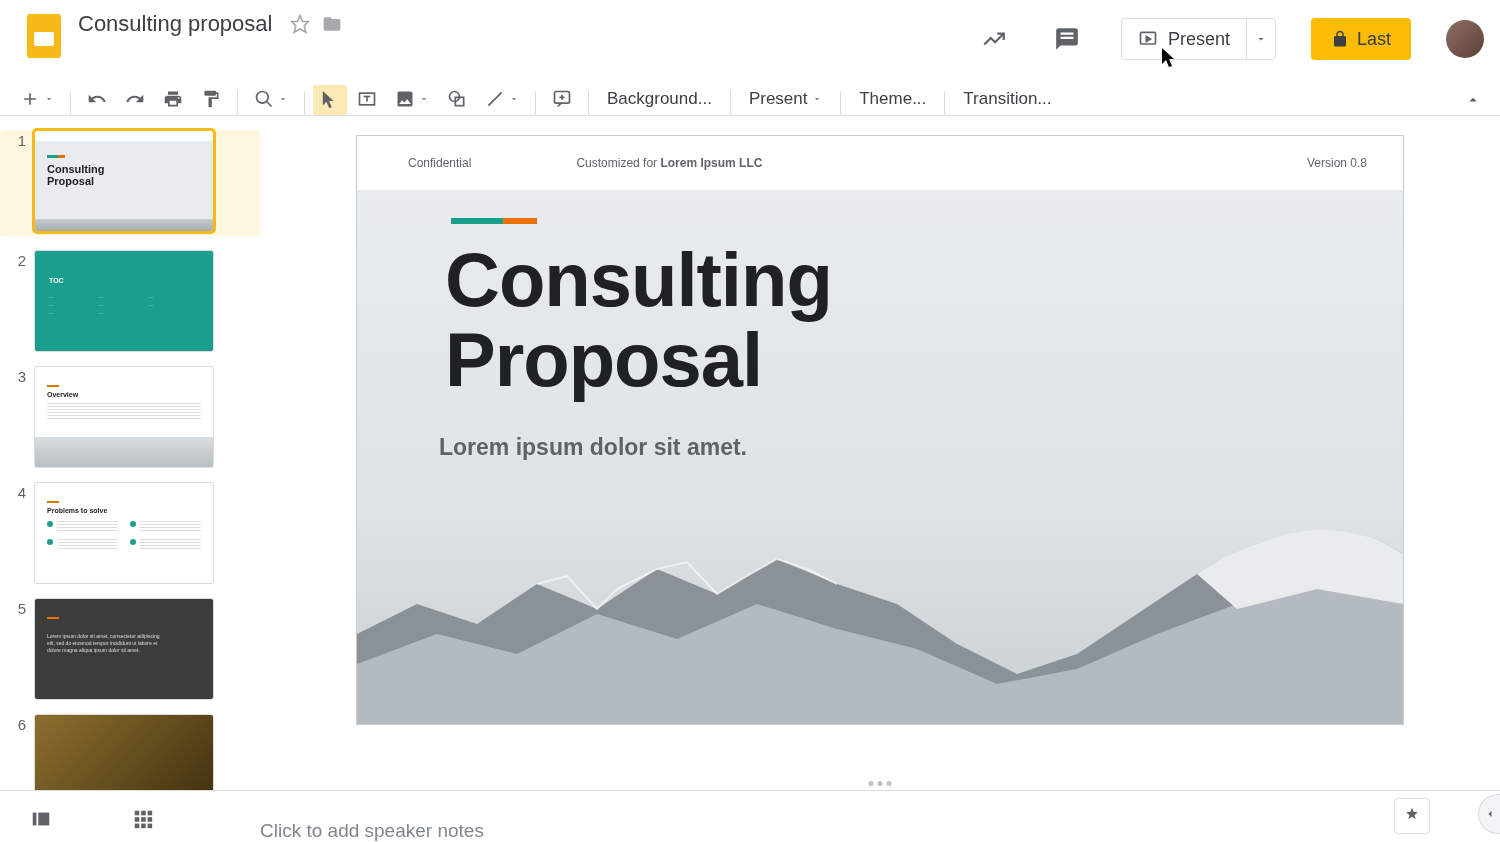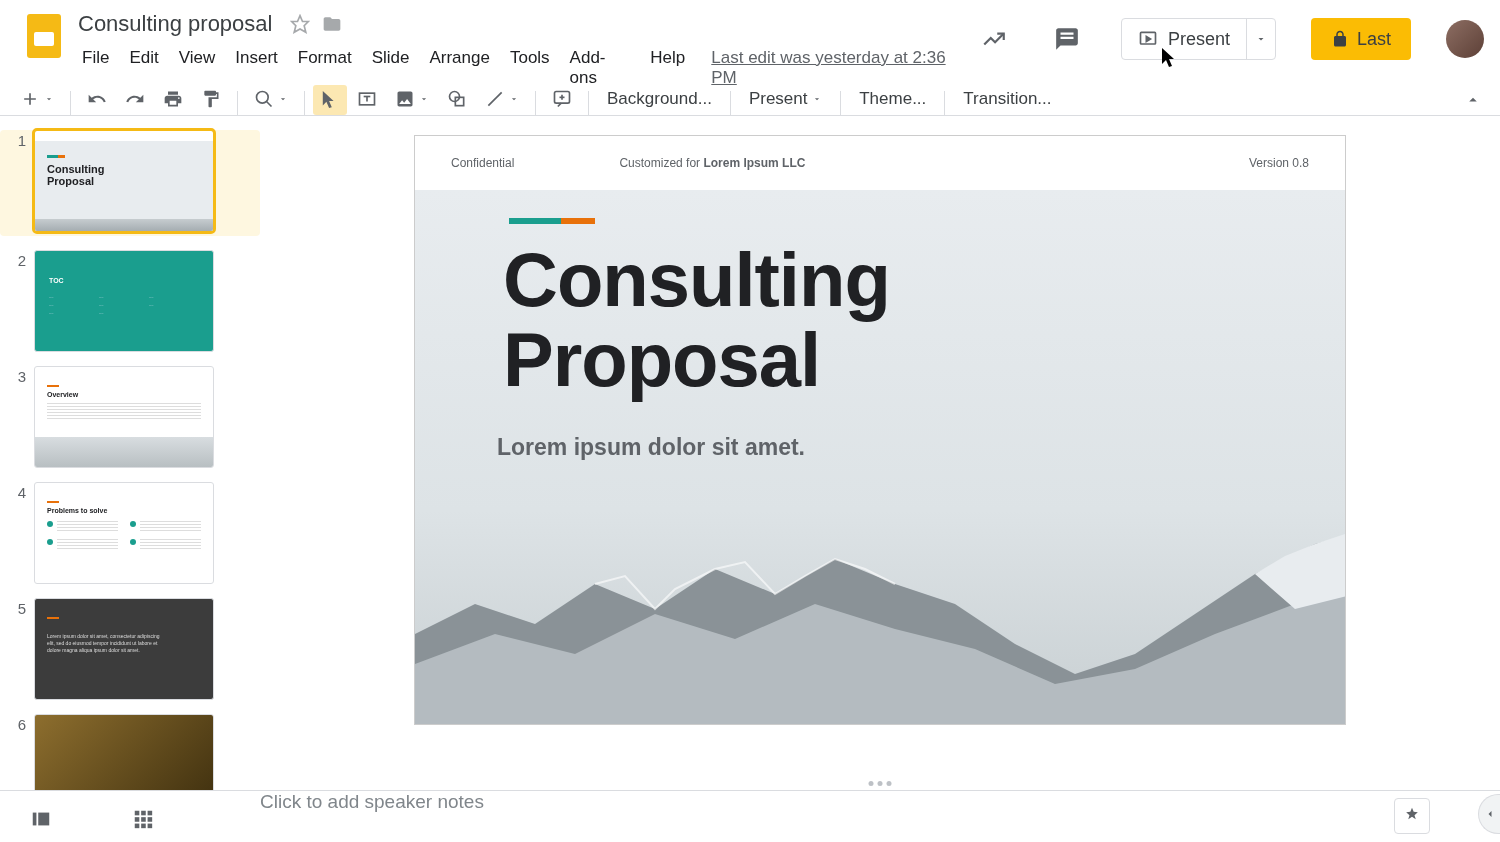--- a/index.html
+++ b/index.html
@@ -72,38 +72,38 @@
   .th4-txt { flex: 1; height: 12px; background: repeating-linear-gradient(to bottom, #ddd 0 1px, transparent 1px 3px); }
   
   .th5 { background: #3c3c3c; }
   .th5-bar { position: absolute; top: 18px; left: 12px; width: 12px; height: 2px; background: #e8710a; }
   .th5-text { position: absolute; top: 34px; left: 12px; right: 50px; font-size: 5px; color: #ddd; line-height: 1.4; }
   
   .th6 { background: linear-gradient(135deg, #8d6e2e, #3d2e0e); }
   
   
   .canvas-area { flex: 1; background: #fff; padding: 20px 30px; position: relative; }
-  .slide-canvas { width: 930px; height: 588px; margin: 0 auto; background: #fff; box-shadow: 0 0 0 1px #ccc; position: relative; overflow: hidden; }
+  .slide-canvas { width: 1046px; height: 588px; margin: 0 auto; background: #fff; box-shadow: 0 0 0 1px #ccc; position: relative; overflow: hidden; padding-left: 15px; }
   .sc-header { height: 54px; display: flex; align-items: center; padding: 0 36px; font-size: 12px; color: #5f6368; }
   .sc-header-left { }
   .sc-header-mid { margin-left: 105px; }
   .sc-header-right { margin-left: auto; }
   .sc-body { position: absolute; top: 54px; left: 0; right: 0; bottom: 0; background: linear-gradient(to bottom, #e8ecef 0%, #dde3e6 60%, #c8cfd2 100%); }
   .sc-bar { position: absolute; top: 28px; left: 94px; width: 86px; height: 6px; display: flex; }
   .sc-bar-teal { background: #1a9e8e; width: 60%; height: 100%; }
   .sc-bar-orange { background: #e8710a; width: 40%; height: 100%; }
   .sc-title { position: absolute; top: 50px; left: 88px; font-size: 76px; font-weight: 700; color: #202124; line-height: 1.05; letter-spacing: -1px; }
   .sc-sub { position: absolute; top: 244px; left: 82px; font-size: 23px; font-weight: 600; color: #5f6368; }
   .sc-mountains { position: absolute; bottom: 0; left: 0; right: 0; height: 210px; }
   
   .drag-handle { position: absolute; bottom: 4px; left: 50%; transform: translateX(-50%); display: flex; gap: 4px; cursor: ns-resize; }
   .drag-dot { width: 5px; height: 5px; background: #bdc1c6; border-radius: 50%; }
   
   
-  .notes-area { height: 52px; border-top: 1px solid #dadce0; display: flex; align-items: flex-start; padding: 0 20px; position: relative; }
+  .notes-area { height: 52px; border-top: 1px solid #dadce0; display: flex; align-items: flex-end; padding: 0 20px; position: relative; }
   .notes-placeholder { font-size: 19px; color: #80868b; }
   .explore-btn { position: absolute; right: 70px; bottom: 8px; width: 36px; height: 36px; background: #fff; border: 1px solid #dadce0; border-radius: 4px; display: flex; align-items: center; justify-content: center; color: #5f6368; cursor: pointer; }
   .side-tab { position: absolute; right: 0; bottom: 8px; width: 22px; height: 40px; background: #f1f3f4; border: 1px solid #dadce0; border-right: none; border-radius: 20px 0 0 20px; display: flex; align-items: center; justify-content: center; cursor: pointer; }
   
   
   .view-toggles { position: absolute; left: 30px; bottom: 12px; display: flex; gap: 80px; }
   .view-toggle { color: #5f6368; cursor: pointer; }
   
   svg { display: block; }
   .cursor-arrow { position: absolute; top: 48px; left: 1162px; z-index: 1000; pointer-events: none; }
@@ -121,33 +121,20 @@
       <span class="star-icon">
         <svg width="20" height="20" viewBox="0 0 24 24" fill="none" stroke="currentColor" stroke-width="2">
             <polygon points="12,2 15,9 22,9 17,14 19,22 12,18 5,22 7,14 2,9 9,9"></polygon>
           </svg>
       </span>
       <span class="folder-icon">
         <svg width="20" height="20" viewBox="0 0 24 24" fill="currentColor">
             <path d="M10 4H4c-1.1 0-2 .9-2 2v12c0 1.1.9 2 2 2h16c1.1 0 2-.9 2-2V8c0-1.1-.9-2-2-2h-8l-2-2z"></path>
           </svg>
       </span>
-    </div>
-    <div class="menu-bar">
-      <div class="menu-item">File</div>
-      <div class="menu-item">Edit</div>
-      <div class="menu-item">View</div>
-      <div class="menu-item">Insert</div>
-      <div class="menu-item">Format</div>
-      <div class="menu-item">Slide</div>
-      <div class="menu-item">Arrange</div>
-      <div class="menu-item">Tools</div>
-      <div class="menu-item">Add-ons</div>
-      <div class="menu-item">Help</div>
-      <div class="last-edit">Last edit was yesterday at 2:36 PM</div>
     </div>
   </div>
   <div class="header-right">
     <span class="header-icon">
       <svg width="26" height="26" viewBox="0 0 24 24" fill="none" stroke="currentColor" stroke-width="2">
           <polyline points="3,17 9,11 13,15 21,7"></polyline>
           <polyline points="15,7 21,7 21,13"></polyline>
         </svg>
     </span>
     <span class="header-icon">

